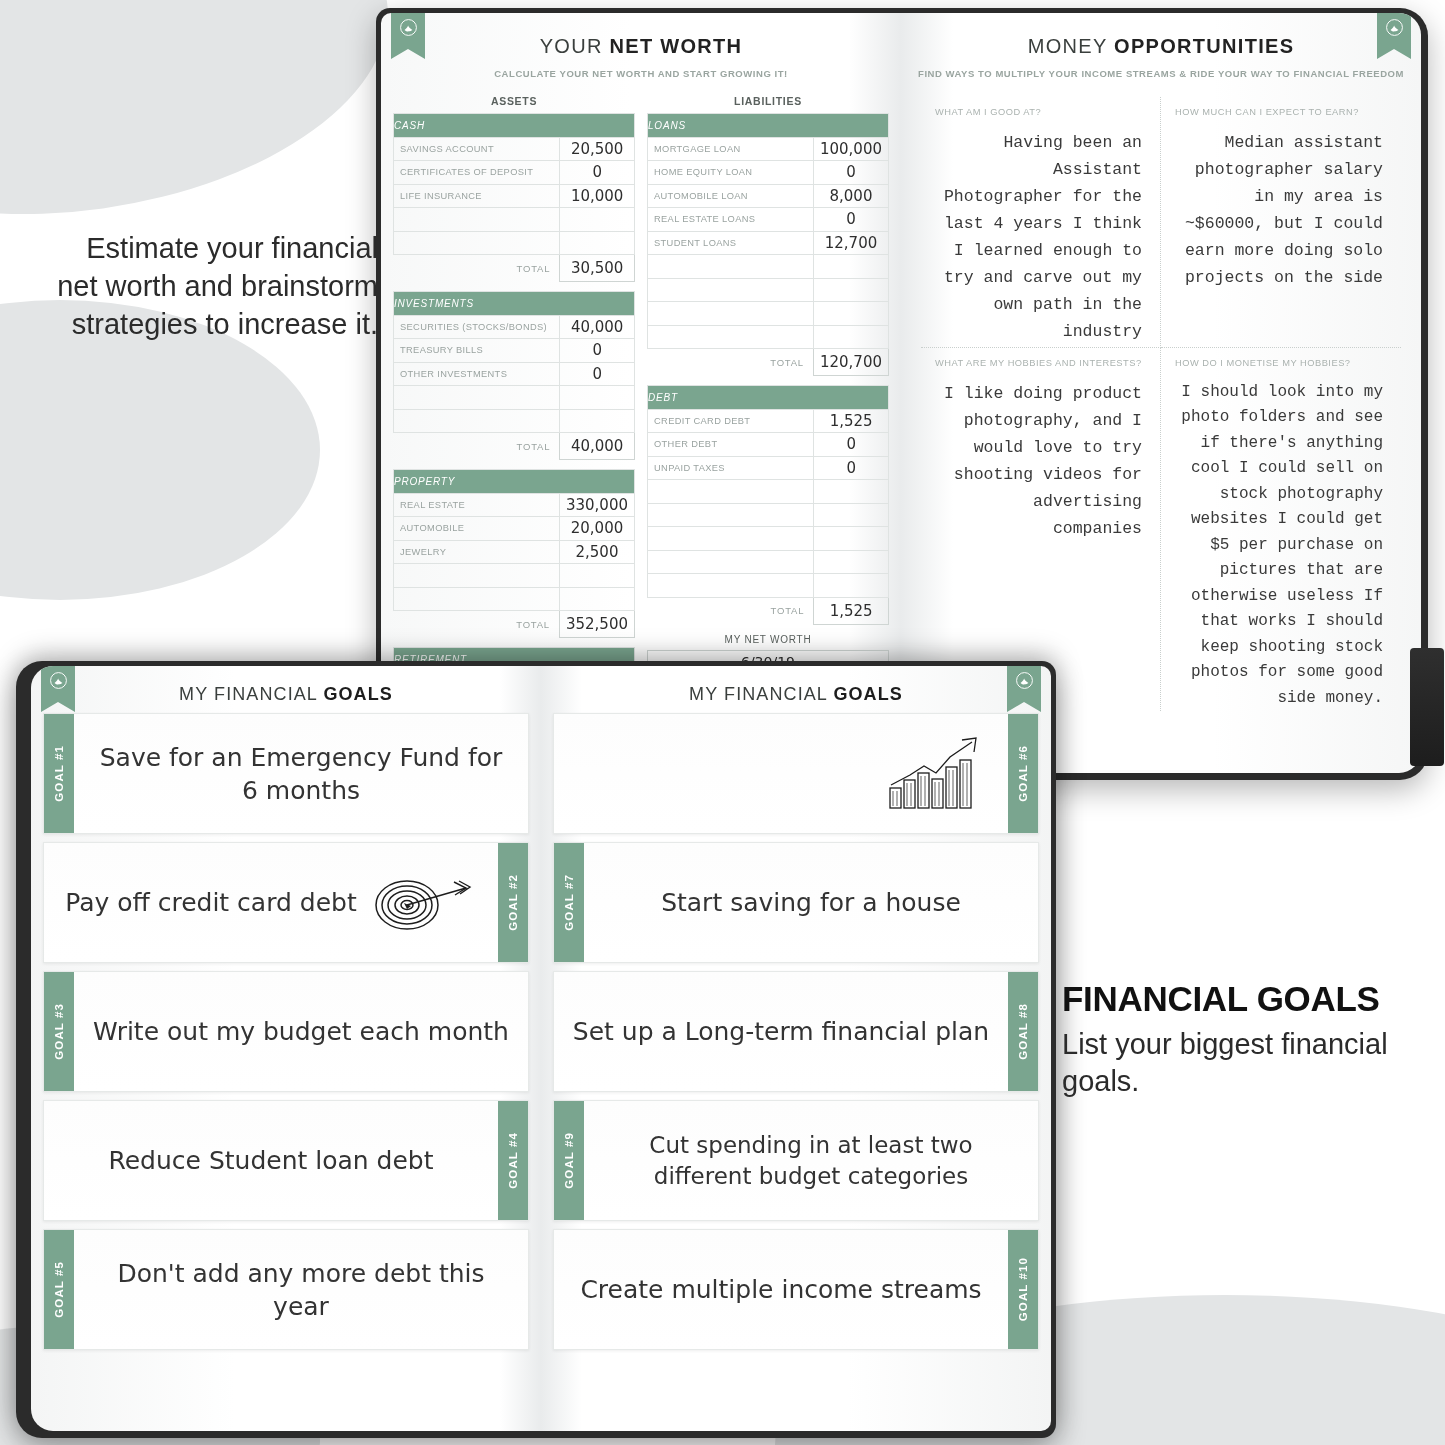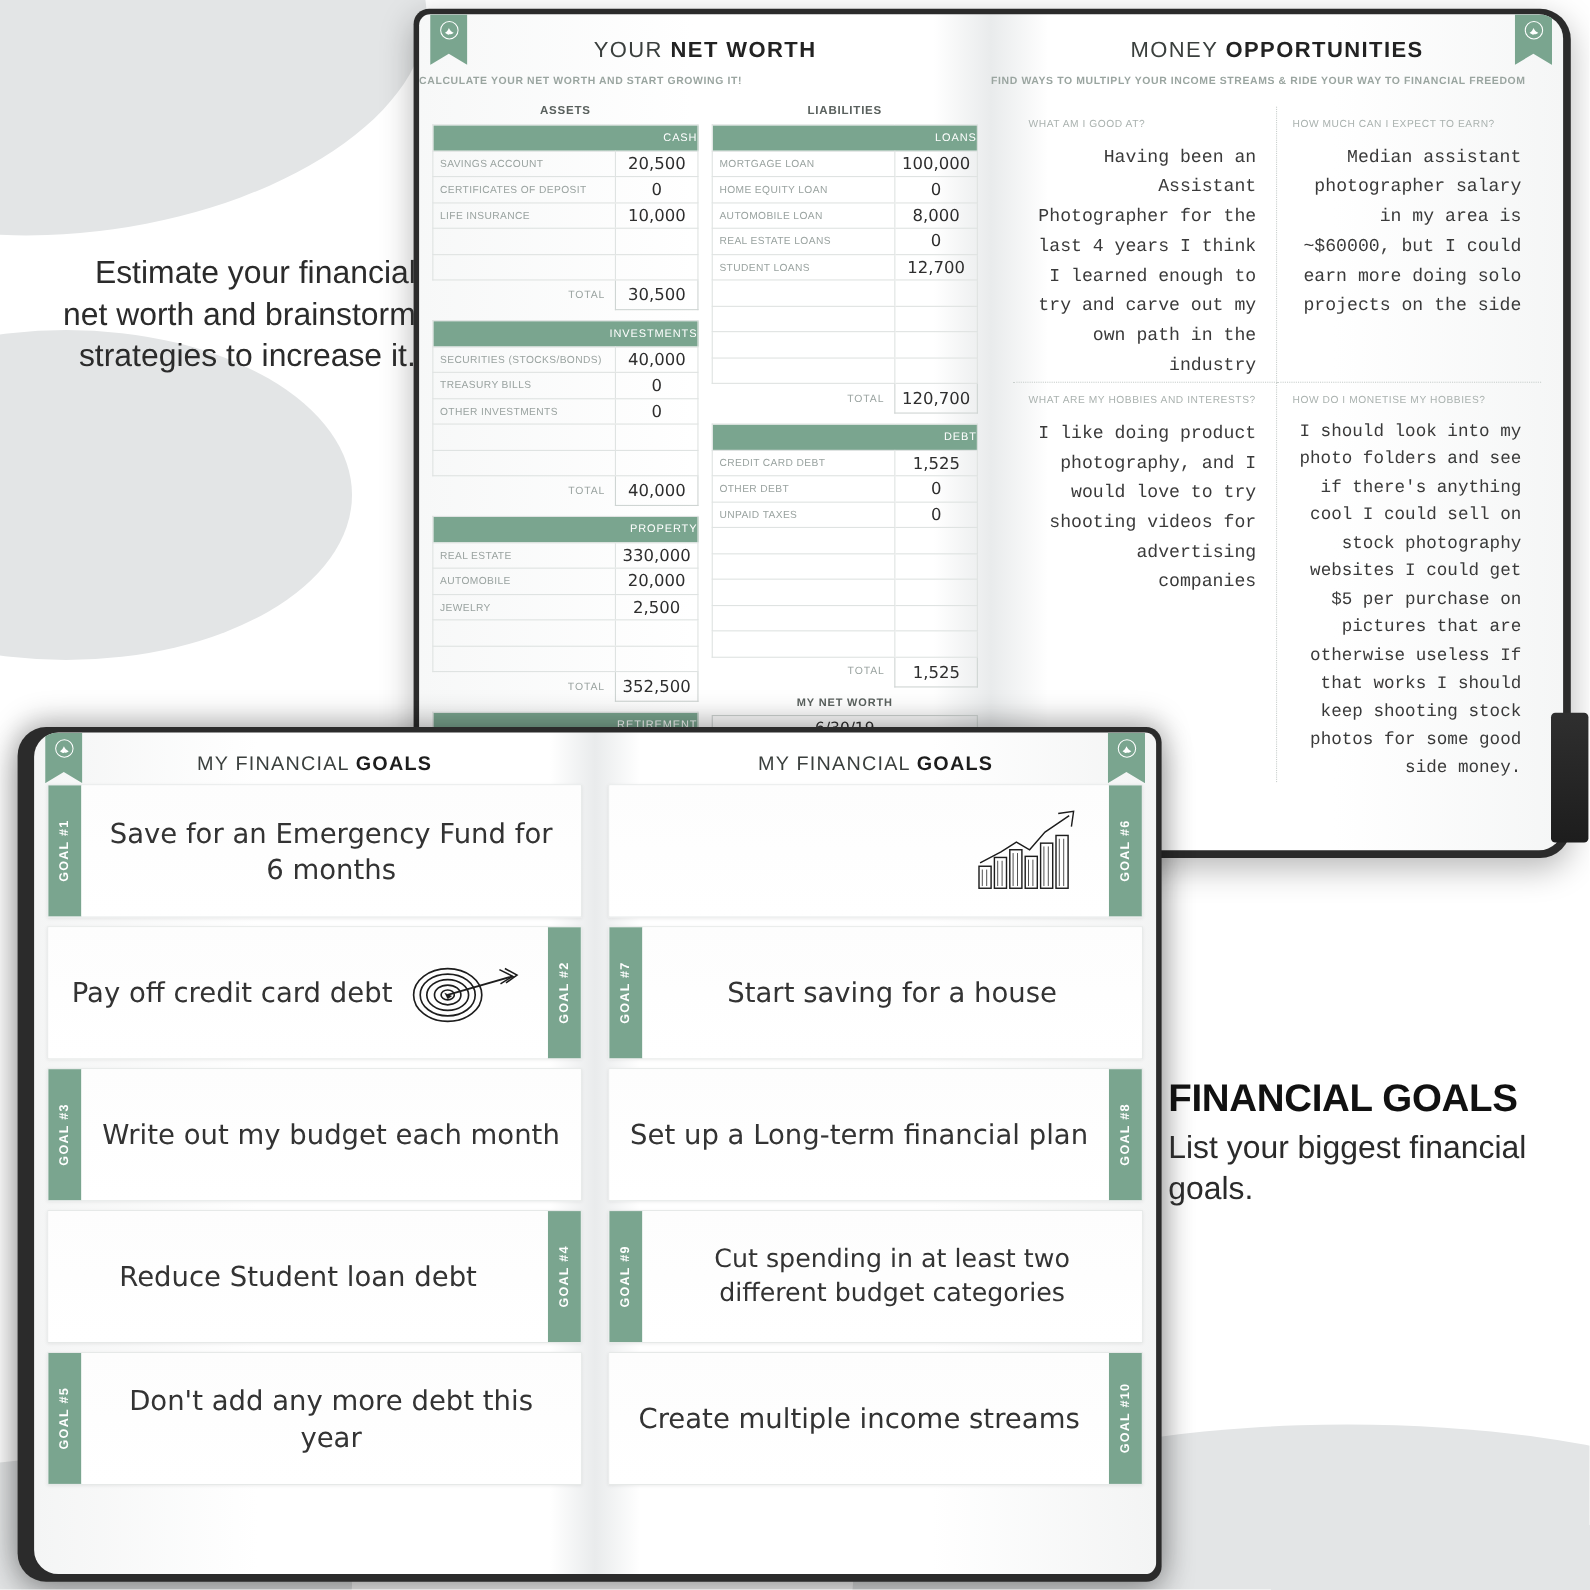--- a/index.html
+++ b/index.html
@@ -48,35 +48,35 @@
   .ribbon-left  { left: 10px; }
   .ribbon-right { right: 10px; }
 
   
   .pg-title {
     text-align: center; font-size: 20px; letter-spacing: 1.3px; color: #3a3f3d;
     font-weight: 400; padding-top: 22px;
   }
   .pg-title b { font-weight: 700; color: #222; }
   .pg-sub {
-    font-size: 9.5px; letter-spacing: .55px; color: #9aa5a0;
+    text-align: center; font-size: 9.5px; letter-spacing: .55px; color: #9aa5a0;
     font-weight: 700; margin-top: 9px; line-height: 14px;
   }
 
   
   .nw-cols { display: flex; gap: 12px; padding: 14px 12px 0 12px; }
   .nw-col { flex: 1; }
   .col-head {
     text-align: center; font-size: 10.5px; font-weight: 700; letter-spacing: .7px;
     color: #5a615e; margin-bottom: 6px;
   }
   table.nwt { width: 100%; border-collapse: collapse; margin-bottom: 9px; }
   table.nwt .sec-head td {
-    background: #7aa58f; color: #ffffff; text-align: right; font-size: 10px;
-    letter-spacing: .8px; font-weight: 400; padding: 4px 0 4px 0;
+    background: #7aa58f; color: #ffffff; text-align: left; font-size: 10px;
+    letter-spacing: .8px; font-weight: 400; padding: 4px 0 4px 0; font-style: italic;
   }
   table.nwt td {
     border: 1px solid #dfe3e2; height: 23.5px; padding: 0 6px; vertical-align: middle;
   }
   table.nwt td.lbl {
     font-size: 9.3px; letter-spacing: .35px; color: #9aa3a0; white-space: nowrap;
     border-right: 1px dotted #d6dbda;
   }
   table.nwt td.val {
     width: 31%; text-align: center; font-family: "DejaVu Sans", sans-serif;
@@ -85,21 +85,21 @@
   table.nwt tr.total-row td { border: none; background: transparent; }
   table.nwt tr.total-row td.tl {
     text-align: right; font-size: 9.5px; letter-spacing: .8px; color: #9aa3a0; padding-right: 9px;
   }
   table.nwt tr.total-row td.tv {
     border: 1px solid #cfd5d3; text-align: center;
     font-family: "DejaVu Sans", sans-serif; font-size: 15px; color: #2e2e2e; height: 27px;
   }
 
   .mynw-head {
-    text-align: center; font-size: 10px; font-weight: 700; letter-spacing: .75px;
+    text-align: center; font-size: 10px; font-weight: 400; letter-spacing: .75px;
     color: #5a615e; margin: 3px 0 5px 0;
   }
   .mynw-box { border: 1px solid #cfd5d3; height: 42px; position: relative; }
   .mynw-date {
     text-align: center; font-size: 14px; padding-top: 3px; color: #2e2e2e;
     font-family: "DejaVu Sans", sans-serif;
   }
   .mynw-dline { width: 58%; margin: 1px auto 0 auto; border-bottom: 1px solid #d9dedd; }
   .mynw-dlabel { text-align: center; font-size: 6.5px; color: #b4bbb9; letter-spacing: .6px; margin-top: 2px; }
 

